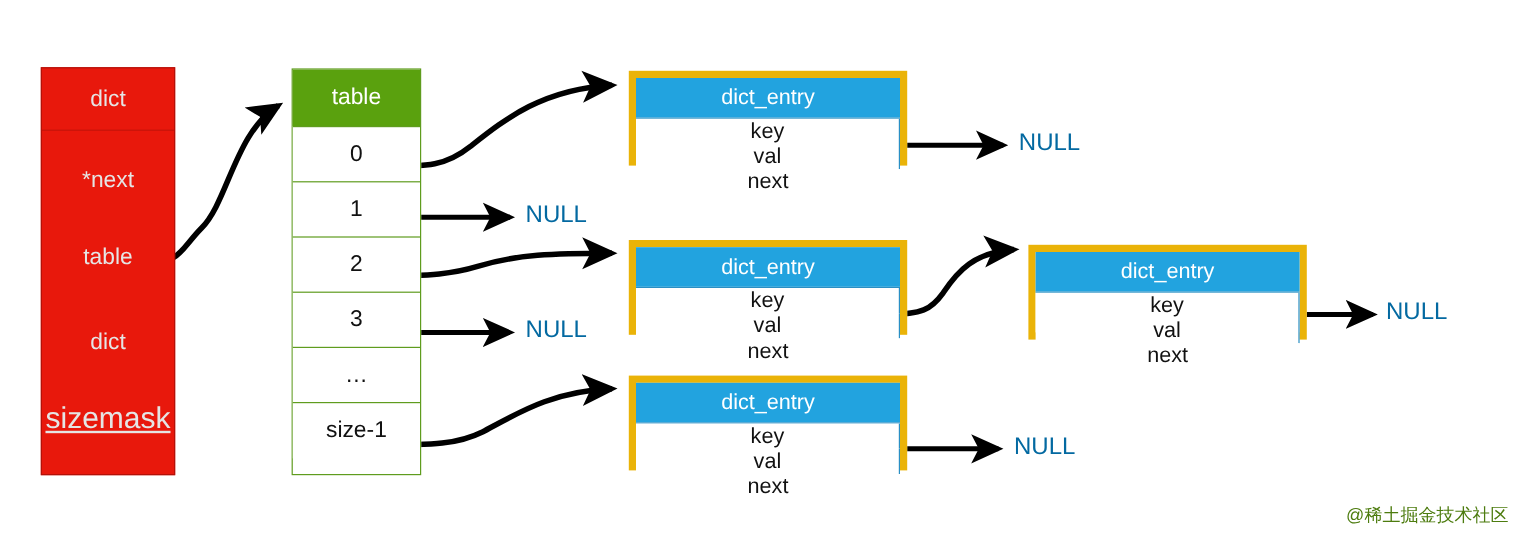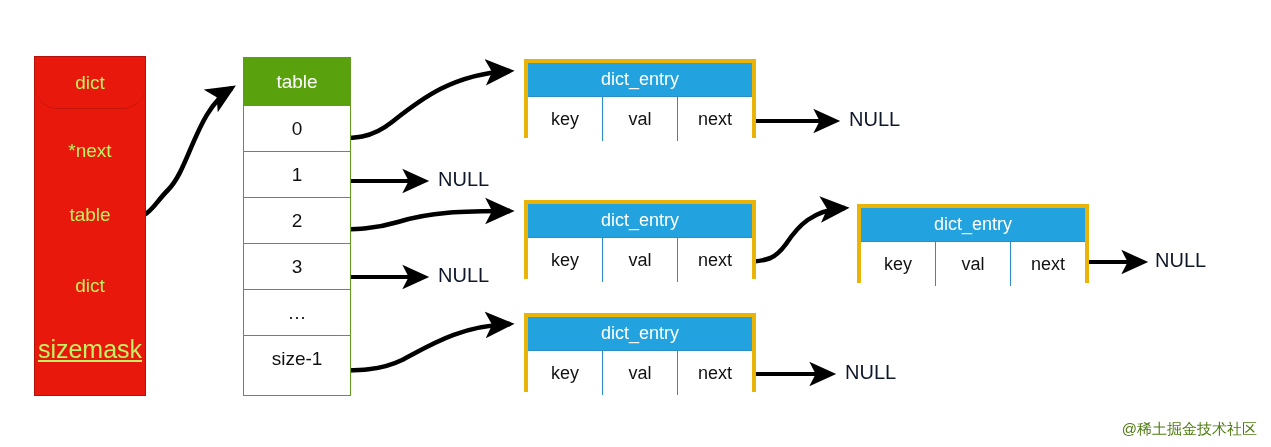--- a/index.html
+++ b/index.html
@@ -18,26 +18,25 @@
 
   
   #dict-struct{
     left:34px; top:56px; width:112px; height:340px;
     background:#e8180c;
     border:1px solid #b31109;
     box-sizing:border-box;
   }
   #dict-struct .field{
     display:flex;align-items:center;justify-content:center;
-    color:#bef264;
+    color:#e5e5e5;
     font-size:19px;
     height:53px;
     box-sizing:border-box;
     white-space:nowrap;
-    border-radius:22px;
   }
   #dict-struct .field.title{
     height:52px;
     border-bottom:1px solid #c5140a;
   }
   #dict-struct .field.f-hash{margin-top:15px;}
   #dict-struct .field.f-table{margin-top:11px;}
   #dict-struct .field.f-size{margin-top:18px;}
   #dict-struct .field.f-mask{margin-top:11px;font-size:25px;text-decoration:underline;}
 
@@ -62,53 +61,54 @@
     color:#111111;
     font-size:19px;
     display:flex;align-items:center;justify-content:center;
     box-sizing:border-box;
     background:#ffffff;
   }
   #table-array .cell.last{height:47px;text-align:right;}
 
   
   .entry{
-    border:4px solid #eab308;
+    border:6px solid #eab308;
     box-sizing:border-box;
     background:#ffffff;
     width:232px;height:79px;
   }
   .entry .ehdr{
     height:33px;
     background:#22a3df;
     color:#ffffff;
     font-size:18px;
     display:flex;align-items:center;justify-content:center;
     box-sizing:border-box;
   }
   .entry .erow{
     display:flex;
     height:45px;
     box-sizing:border-box;
     border-top:1px solid #2a8fc4;
+    flex-direction:column;
   }
   .entry .erow .c{
     flex:1 1 0;
     display:flex;align-items:center;justify-content:center;
     color:#111111;
     font-size:18px;
     box-sizing:border-box;
     border-right:1px solid #2a8fc4;
     background:#ffffff;
   }
   .entry .erow .c:last-child{border-right:none;}
 
   
   .nulltxt{
-    color:#0f172a;
+    color:#0369a1;
     font-size:20px;
     white-space:nowrap;
   }
 
   
   #arrows{position:absolute;left:0;top:0;width:1271px;height:447px;pointer-events:none;}
 
   
   #watermark{
     right:14px;bottom:8px;

